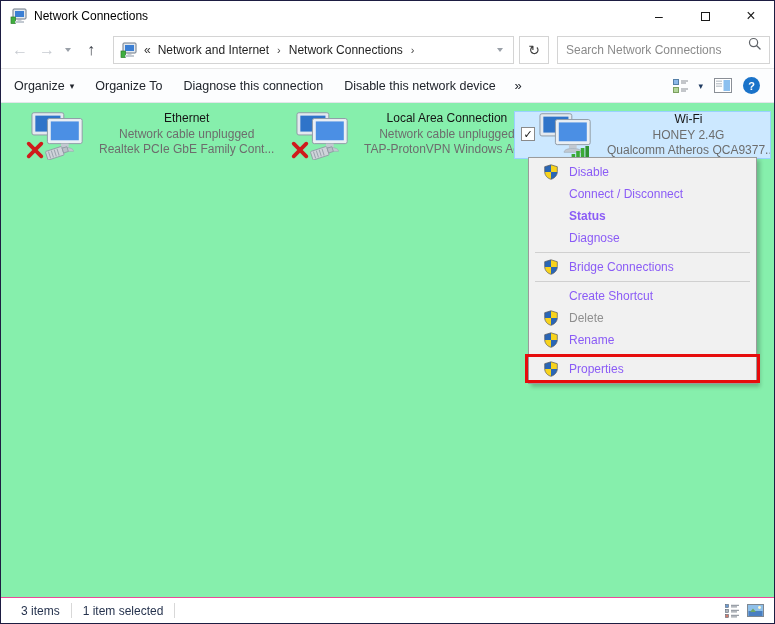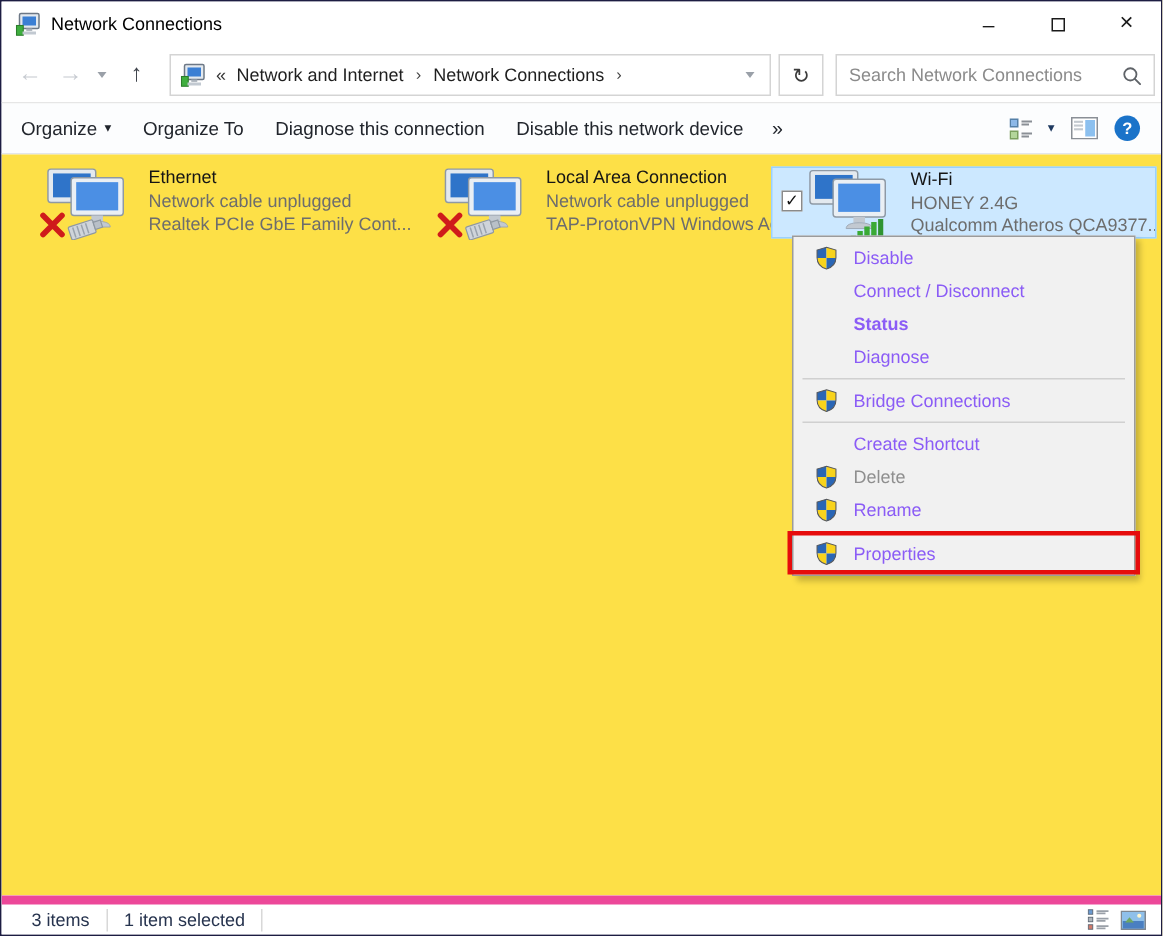--- a/index.html
+++ b/index.html
@@ -24,33 +24,33 @@
   .nav-dd   { left:59px; width:15px; }
   .nav-up   { left:77px; width:26px; color:#40454d; font-size:16px; }
   .tri-down { width:0; height:0; border-left:3.5px solid transparent; border-right:3.5px solid transparent; border-top:4px solid #9aa0a8; display:inline-block; }
   .addressbar { position:absolute; left:112px; top:5px; width:401px; height:28px; border:1px solid #d4d4d4; display:flex; align-items:center; padding-left:6px; background:#fff; }
   .addr-icon { width:17px; height:16px; margin-right:7px; flex:0 0 auto; }
   .crumb-prefix { color:#333; margin-right:7px; font-size:12px; }
   .crumb { font-size:12px; color:#1f1f1f; white-space:nowrap; }
   .crumb-sep { font-size:11px; color:#444; padding:0 8px; }
   .addr-dd { margin-left:auto; width:26px; display:flex; justify-content:center; }
   .refresh-btn { position:absolute; left:518px; top:5px; width:30px; height:28px; border:1px solid #d4d4d4; display:flex; align-items:center; justify-content:center; font-size:14px; color:#3c3c3c; background:#fff; }
-  .searchbox { position:absolute; left:556px; top:5px; width:213px; height:28px; border:1px solid #d4d4d4; display:flex; align-items:center; padding:0 8px; background:#fff; }
+  .searchbox { position:absolute; left:556px; top:5px; width:213px; height:28px; border:1px solid #d4d4d4; display:flex; padding:0 8px; background:#fff; }
   .searchbox input { flex:1; border:none; outline:none; font-family:inherit; font-size:12px; color:#333; background:transparent; }
   .searchbox input::placeholder { color:#8b8b8b; }
   
   .toolbar { position:absolute; left:0; top:68px; right:0; height:34px; background:#fcfdfe; border-bottom:1px solid #e3e6ea; display:flex; align-items:center; padding-left:13px; }
   .tb-item { margin-right:21px; font-size:12.5px; color:#21252c; display:flex; align-items:center; white-space:nowrap; }
   .tb-caret { font-size:9px; margin-left:5px; color:#21252c; }
   .tb-overflow { font-size:13px; color:#21252c; margin-left:-2px; }
   .tb-right { margin-left:auto; display:flex; align-items:center; gap:11px; margin-right:14px; }
   .tb-viewgrp { display:flex; align-items:center; gap:4px; }
   .help-circle { width:17px; height:17px; border-radius:50%; background:#1a73c9; color:#fff; font-size:11px; font-weight:bold; display:flex; align-items:center; justify-content:center; }
   
-  .content { position:absolute; left:0; top:102px; right:0; bottom:26px; background:#fde047; }
+  .content { position:absolute; left:0; top:102px; right:0; bottom:26px; background:#86efac;text-align:center; }
   .tile { position:absolute; top:8px; height:48px; display:flex; align-items:flex-start; }
   #tile-ethernet { left:30px;  width:255px; }
   #tile-lac      { left:295px; width:255px; }
   #tile-wifi     { left:513px; width:257px; background:#cce8ff; border:1px solid #99d1ff; }
   .tile-iconwrap { position:relative; width:58px; height:46px; margin-top:1px; flex:0 0 auto; }
   #tile-wifi .tile-iconwrap { margin-left:24px; }
   .checkbox { position:absolute; left:6px; top:15px; width:14px; height:14px; background:#fff; border:1px solid #8a8a8a; display:flex; align-items:center; justify-content:center; font-size:11px; color:#111; line-height:1; }
   .overlay-icon { position:absolute; }
   .redx  { left:-5px; bottom:-1px; }
   .plug  { left:13px; bottom:-2px; }
@@ -61,21 +61,21 @@
   
   .menu { position:absolute; left:527px; top:156px; width:229px; background:#f1f1f1; border:1px solid #9b9b9b; box-shadow:3px 3px 4px rgba(0,0,0,0.22); padding:3px 0; z-index:5; }
   .menu-item { height:22px; display:flex; align-items:center; padding-left:14px; position:relative; }
   .menu-ico { width:16px; height:16px; margin-right:10px; flex:0 0 auto; }
   .menu-label { font-size:12px; color:#8b5cf6; white-space:nowrap; }
   .menu-item.default .menu-label { font-weight:bold; }
   .menu-item.disabled .menu-label { color:#8f8f8f; }
   .menu-sep { height:1px; background:#d0d0d0; margin:3px 6px; }
   .red-box { position:absolute; left:-4px; right:-4px; top:-4px; bottom:-3px; border:3px solid #e60c0c; pointer-events:none; }
   
-  .statusbar { position:absolute; left:0; right:0; bottom:0; height:26px; background:#fff; border-top:6px solid #ec4899; display:flex; align-items:center; font-size:12px; color:#26334e;text-align:center; }
+  .statusbar { position:absolute; left:0; right:0; bottom:0; height:26px; background:#fff; border-top:1px solid #ec4899; display:flex; align-items:center; font-size:12px; color:#26334e;text-align:center; }
   .sb-count { margin-left:20px; }
   .sb-div { width:1px; height:15px; background:#d8d8d8; margin:0 11px; }
   .sb-right { margin-left:auto; margin-right:10px; display:flex; align-items:center; gap:7px; }
   svg { display:block; }
 </style>
 </head>
 <body>
 
 <svg width="0" height="0" style="position:absolute" aria-hidden="true">
   <defs>

